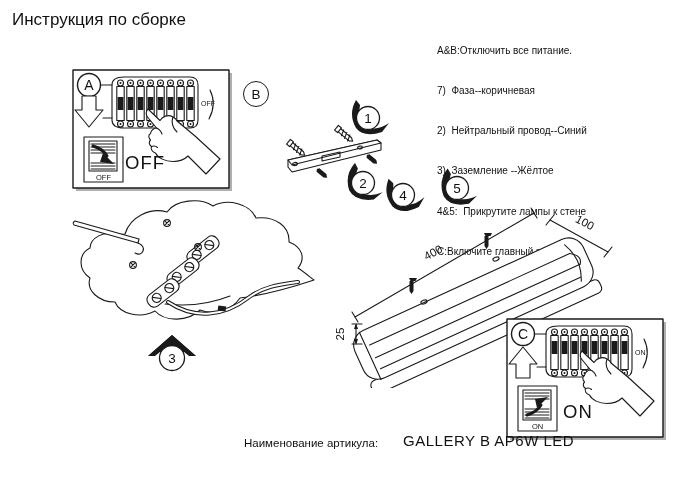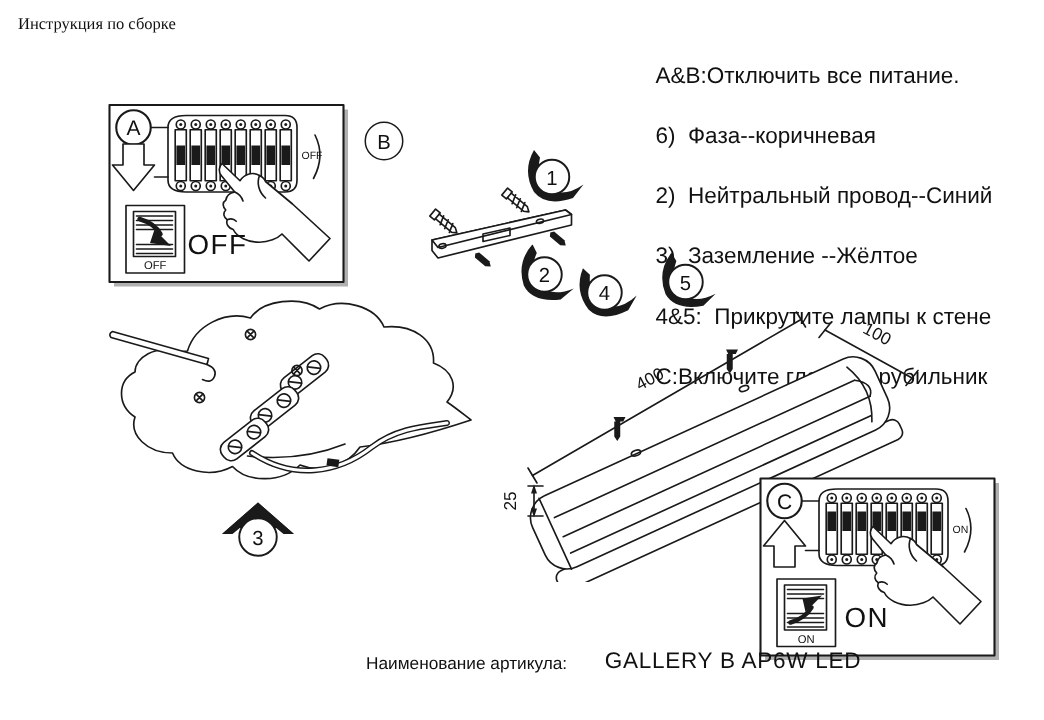--- a/index.html
+++ b/index.html
@@ -1,20 +1,20 @@
 <!DOCTYPE html>
 <html><head>
 <meta charset="utf-8">
 <style>
   html,body{margin:0;padding:0;background:#fff;}
   #page{position:relative;width:696px;height:480px;background:#ffffff;overflow:hidden;
         font-family:"Liberation Sans",sans-serif;color:#111;}
   .abs{position:absolute;}
-  #title{left:12px;top:10px;font-size:11px;color:#111;font-family:Liberation Serif, serif;}
-  #instructions{left:437px;top:17px;font-size:15px;line-height:13.4px;white-space:pre;color:#111;}
+  #title{left:12px;top:10px;font-size:17px;color:#111;}
+  #instructions{left:437px;top:17px;font-size:10px;line-height:13.4px;white-space:pre;color:#111;}
   #footer{left:244px;top:432px;display:flex;align-items:flex-end;gap:5px;}
   #footer .lbl{font-size:11.5px;}
   #footer .val{font-size:15px;letter-spacing:.5px;margin-left:20px;}
   .callout-circle{position:absolute;width:24px;height:24px;border:1.4px solid #1a1a1a;border-radius:50%;
         display:flex;align-items:center;justify-content:center;font-size:13.5px;background:#fff;}
   svg{display:block;}
   svg text{font-family:"Liberation Sans",sans-serif;fill:#111;}
   .ink{stroke:#1a1a1a;fill:none;stroke-width:1.1;stroke-linecap:round;stroke-linejoin:round;}
   .inkf{stroke:#1a1a1a;fill:#ffffff;stroke-width:1.1;stroke-linejoin:round;}
   .blk{fill:#1a1a1a;stroke:none;}
@@ -53,21 +53,21 @@
       <g id="swoosh">
         <path class="blk" d="M10 2 Q2 16 10 30 Q18 40 36 34 L43 25 Q30 34 20 28 Q11 21 14 7 Z"></path>
       </g>
     </defs>
   </svg>
 
   <div id="title" class="abs">Инструкция по сборке</div>
 
   <div id="instructions" class="abs">
     <div>A&amp;B:Отключить все питание.</div>
-    <div>6)  Фаза--коричневая</div>
+    <div>7)  Фаза--коричневая</div>
     <div>2)  Нейтральный провод--Синий</div>
     <div>3)  Заземление --Жёлтое</div>
     <div>4&amp;5:  Прикрутите лампы к стене</div>
     <div>C:Включите главный рубильник</div>
   </div>
 
   <svg class="abs" style="left:72px;top:69px;" width="162" height="124" viewBox="0 0 162 124">
     <rect x="4" y="4" width="156" height="118" fill="#b0b0b0"></rect>
     <rect x="1" y="1" width="156" height="118" class="inkf" style="stroke-width:1.4"></rect>
     <g>

